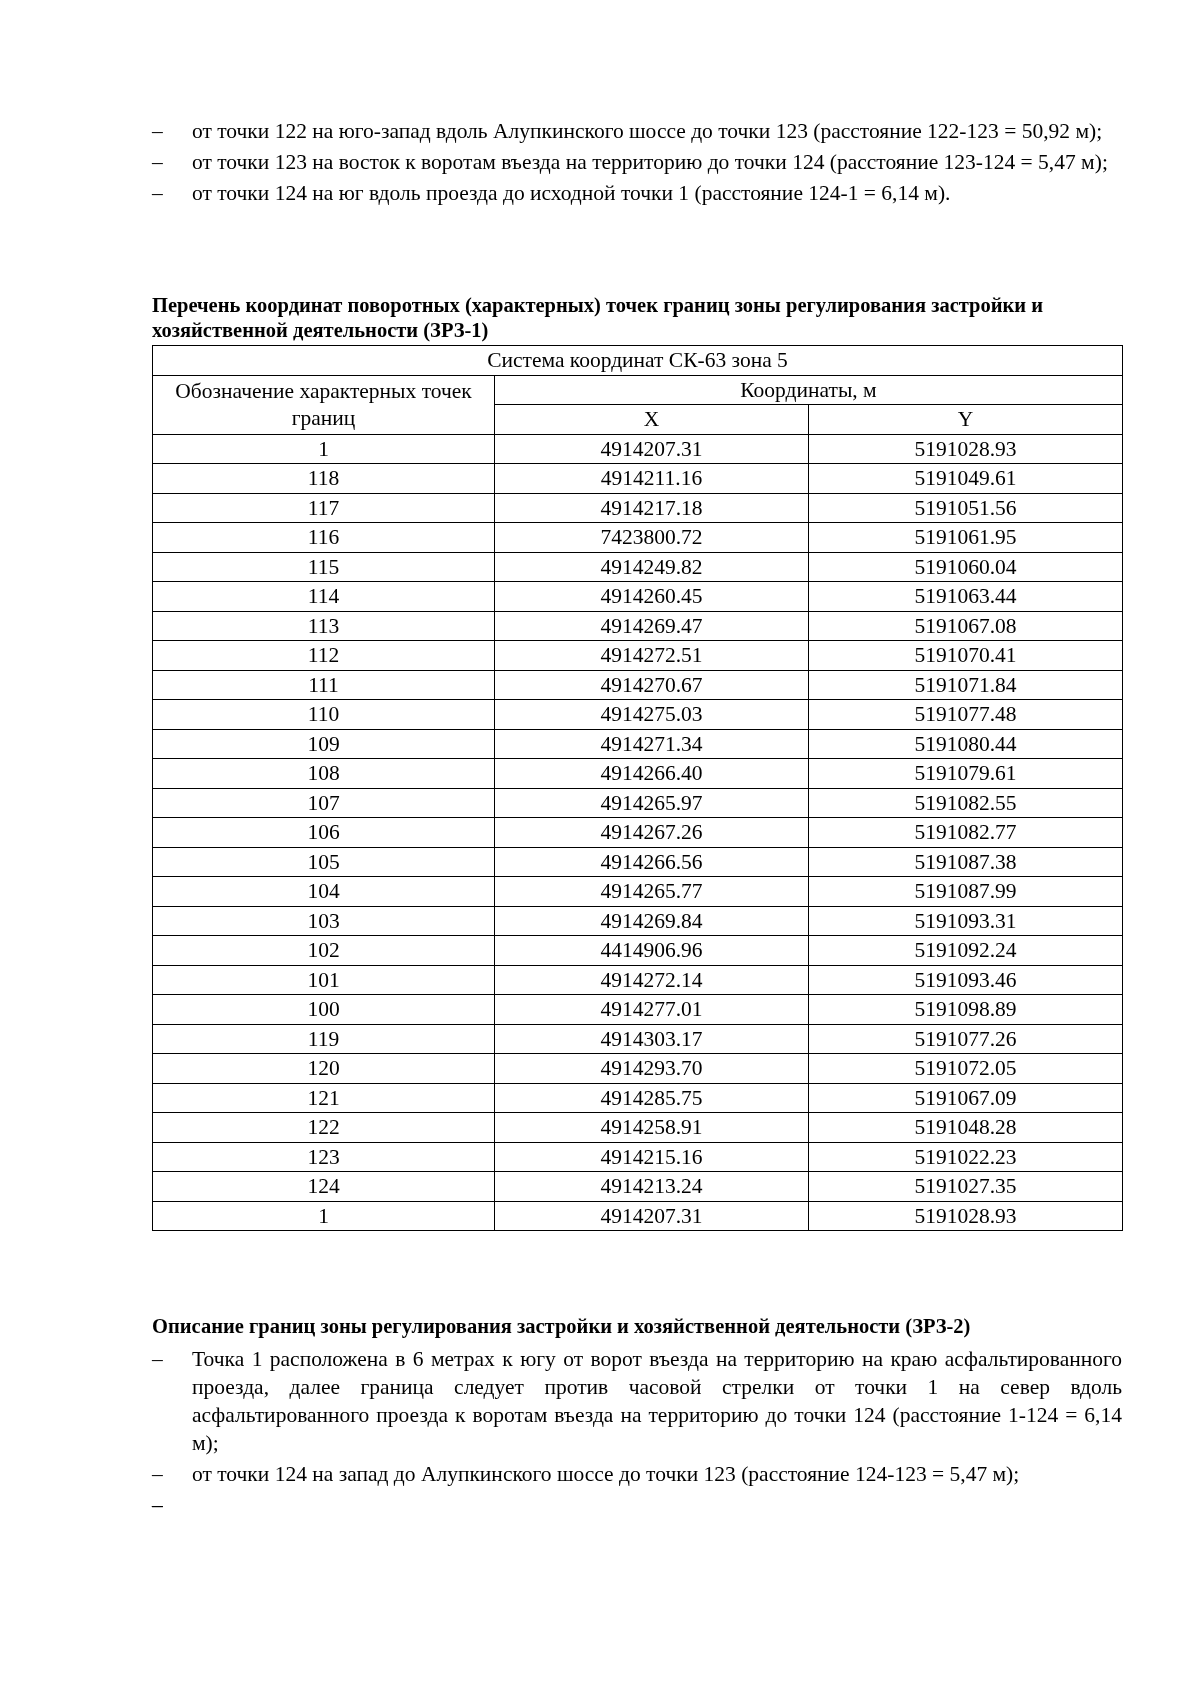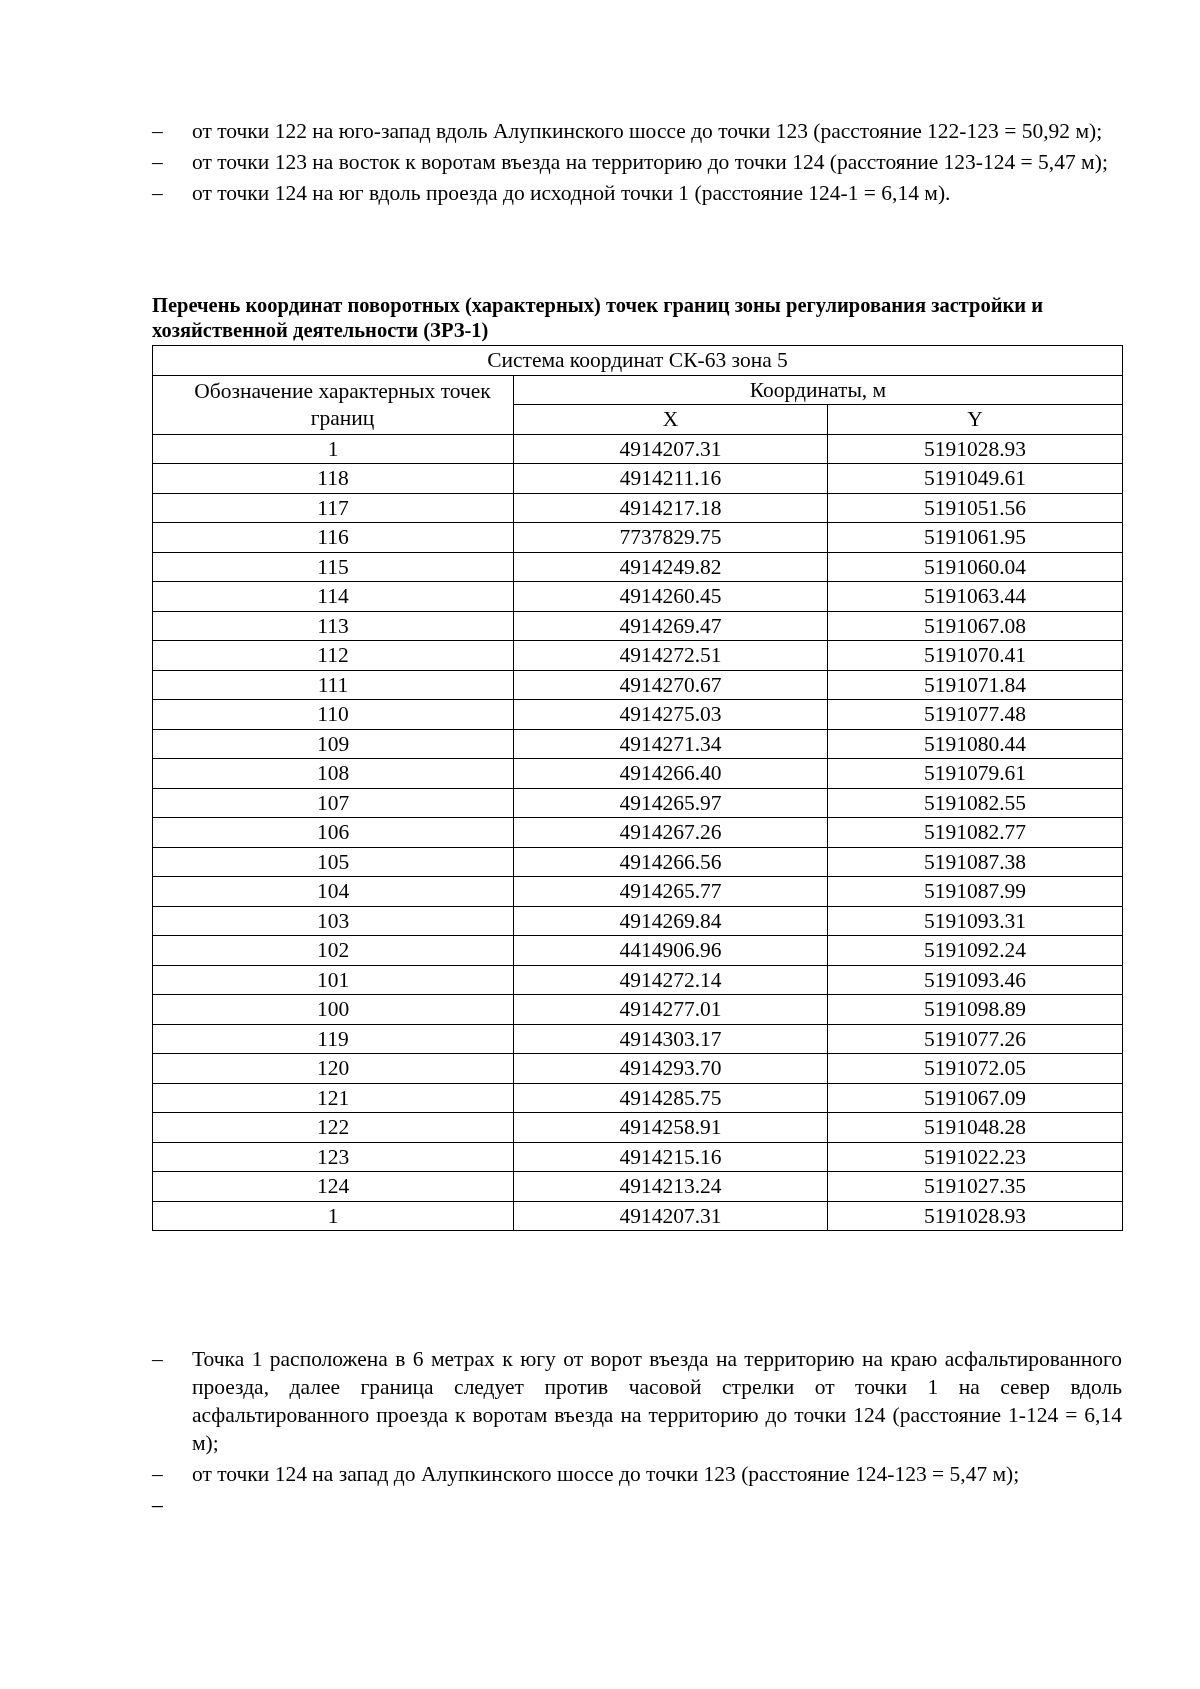--- a/index.html
+++ b/index.html
@@ -5,21 +5,21 @@
     html, body { margin: 0; padding: 0; background: #ffffff; }
     body { width: 1200px; height: 1689px; position: relative; overflow: hidden; color: #000; font-family: "Liberation Serif", "DejaVu Serif", serif; }
     .page { position: absolute; left: 0; top: 0; width: 1200px; height: 1689px; }
     .bullets { position: absolute; left: 152px; width: 970px; margin: 0; padding: 0; list-style: none; }
     .bullet { position: relative; padding-left: 40px; font-size: 21.5px; line-height: 28px; text-align: justify; margin: 0 0 3px 0; }
     .bullet .dash { position: absolute; left: 0; top: 0; }
     .top-list { top: 117px; }
     .title { position: absolute; left: 152px; width: 970px; top: 293px; font-weight: bold; font-size: 20.5px; line-height: 25px; }
     table.coords { position: absolute; left: 152px; top: 345px; width: 971px; border-collapse: collapse; font-size: 21.5px; }
     table.coords td { border: 1.5px solid #000; text-align: center; padding: 0; height: 28.5px; line-height: 26px; }
-    table.coords td.col1 { width: 341px; padding-left: 19px; }
+    table.coords td.col1 { width: 341px; }
     table.coords td.col2 { width: 313px; }
     .section-title { position: absolute; left: 152px; width: 975px; top: 1313px; font-weight: bold; font-size: 20.5px; line-height: 26px; }
     .bottom-list { top: 1345px; }
   </style>
 </head>
 <body>
 
 <div class="page">
 
   <ul class="bullets top-list">
@@ -53,21 +53,21 @@
           <td>4914211.16</td>
           <td>5191049.61</td>
         </tr>
         <tr>
           <td>117</td>
           <td>4914217.18</td>
           <td>5191051.56</td>
         </tr>
         <tr>
           <td>116</td>
-          <td>7737829.75</td>
+          <td>7423800.72</td>
           <td>5191061.95</td>
         </tr>
         <tr>
           <td>115</td>
           <td>4914249.82</td>
           <td>5191060.04</td>
         </tr>
         <tr>
           <td>114</td>
           <td>4914260.45</td>
@@ -174,20 +174,21 @@
           <td>5191027.35</td>
         </tr>
         <tr>
           <td>1</td>
           <td>4914207.31</td>
           <td>5191028.93</td>
         </tr>
       </tbody>
   </table>
 
+  <div class="section-title">Описание границ зоны регулирования застройки и хозяйственной деятельности (ЗРЗ-2)</div>
 
   <ul class="bullets bottom-list">
     <li class="bullet"><span class="dash">–</span><span>Точка 1 расположена в 6 метрах к югу от ворот въезда на территорию на краю асфальтированного проезда, далее граница следует против часовой стрелки от точки 1 на север вдоль асфальтированного проезда к воротам въезда на территорию до точки 124 (расстояние 1-124 = 6,14 м);</span></li>
     <li class="bullet"><span class="dash">–</span><span>от точки 124 на запад до Алупкинского шоссе до точки 123 (расстояние 124-123 = 5,47 м);</span></li>
     <li class="bullet"><span class="dash">–</span></li>
     <li class="bullet"><span class="dash">–</span></li>
   </ul>
 
 </div>
 

